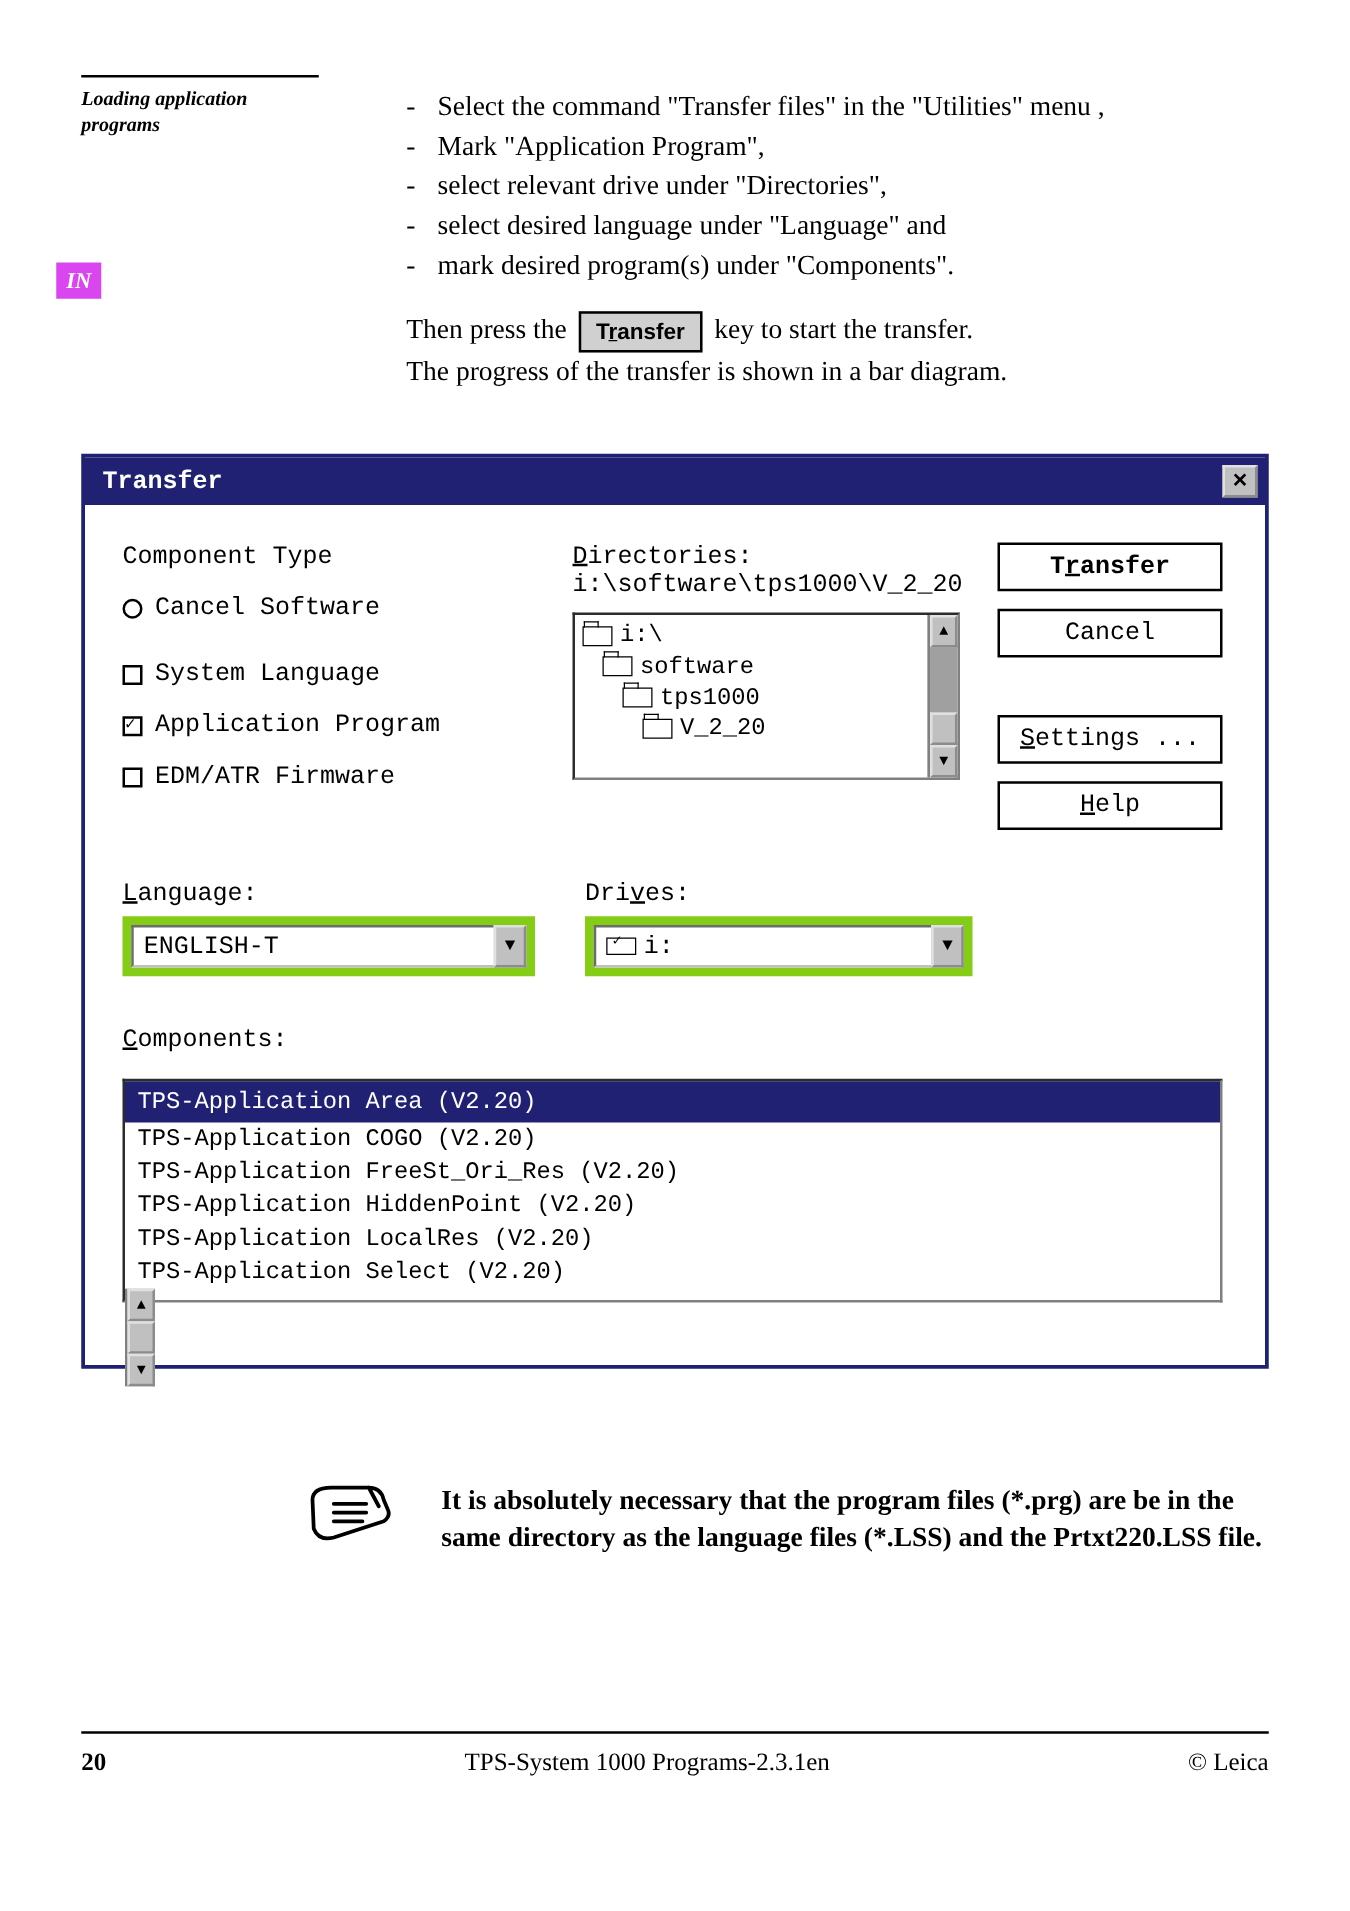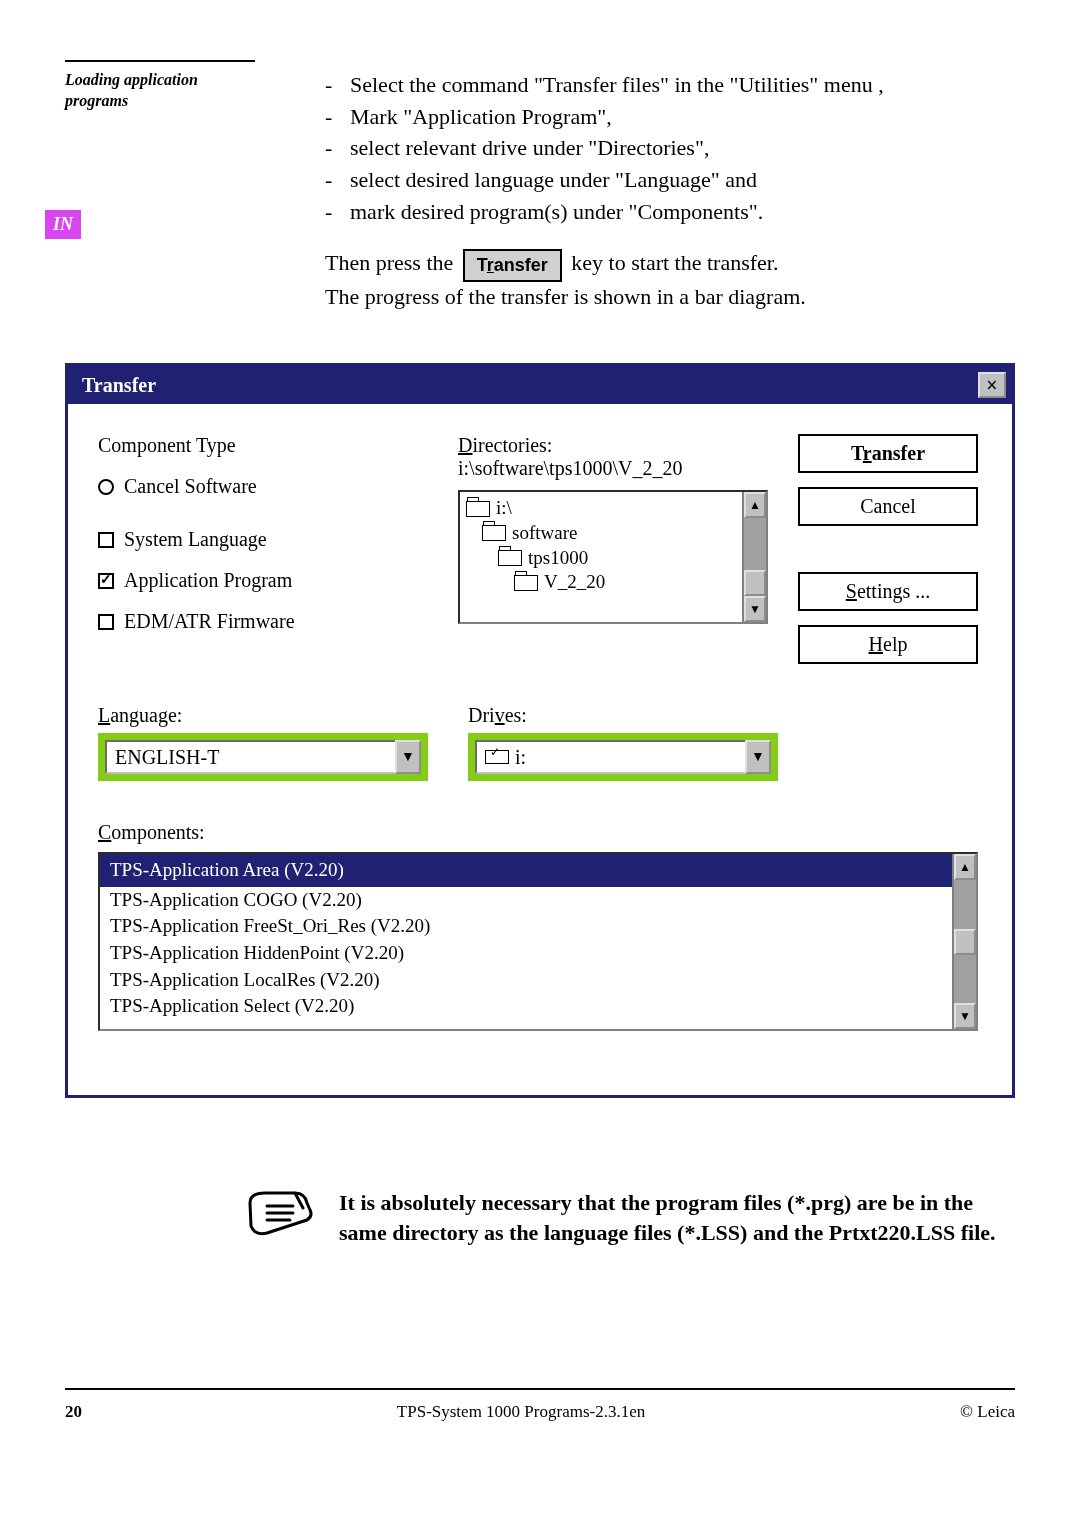--- a/index.html
+++ b/index.html
@@ -77,23 +77,23 @@
     padding: 2px 12px;
     vertical-align: middle;
     margin: 0 4px;
   }
   .u { text-decoration: underline; }
 
   
   .dialog {
     margin: 10px 10px 0 10px;
     border: 3px solid #212174;
-    font-family: Liberation Serif, serif;
+    font-family: Liberation Mono, monospace;
     font-size: 20px;
-    padding-bottom: 34px;
+    padding-bottom: 20px;
   }
   .titlebar {
     background: #212174;
     color: #fff;
     font-weight: bold;
     display: flex;
     justify-content: space-between;
     align-items: center;
     padding: 6px 6px 6px 14px;
   }
@@ -266,59 +266,60 @@
   }
 
   .components-section {
     grid-column: 1 / span 3;
     margin-top: 20px;
   }
   .comp-listbox {
     border:2px inset #808080;
     display:flex;
     height:175px;
-    margin-top:8px;
+    margin-top:19px;
+    flex-direction:column;
   }
   .comp-items {
     flex:1;
     font-size:19px;
     line-height:1.4;
   }
   .comp-items .sel {
     background:#212174;
     color:#fff;
     padding:3px 10px;
   }
   .comp-items .nsel {
     padding:0 10px;
   }
 
   .note-row {
     display:flex;
-    gap:24px;
+    gap:38px;
     align-items:flex-start;
     margin: 90px 10px 0 190px;
     font-family: "Times New Roman", serif;
     font-size:22px;
     font-weight:bold;
     line-height:1.35;
   }
   .note-icon {
     width:70px;
     flex-shrink:0;
   }
   .footer-rule {
     border-top:2px solid #000;
     margin: 140px 10px 0 10px;
   }
   .footer {
     display:flex;
     justify-content:space-between;
     margin: 12px 10px 0 10px;
-    font-size:17px;
+    font-size:20px;
   }
   .footer .pn { font-weight:bold; }
 </style>
 </head>
 <body>
 
 <div class="page">
   <div class="header-rule"></div>
   <div class="top-section">
     <div class="side-heading">Loading application programs</div>

